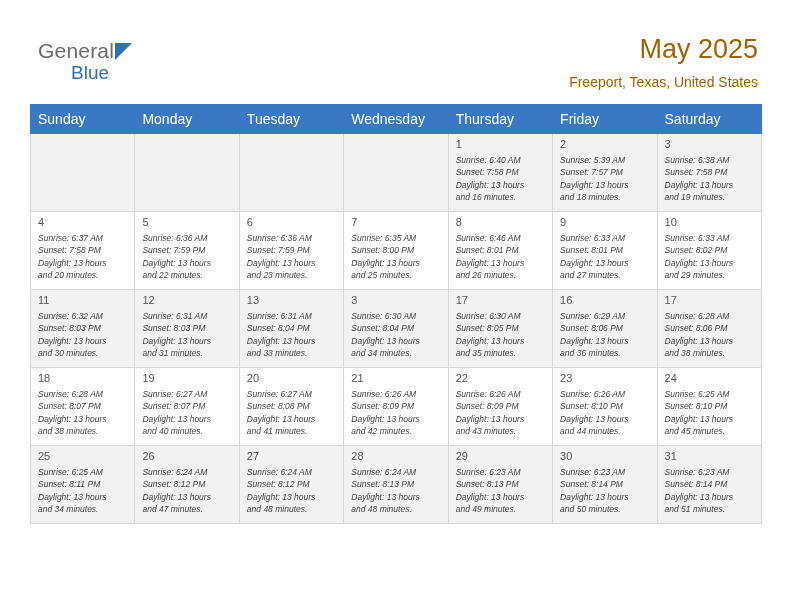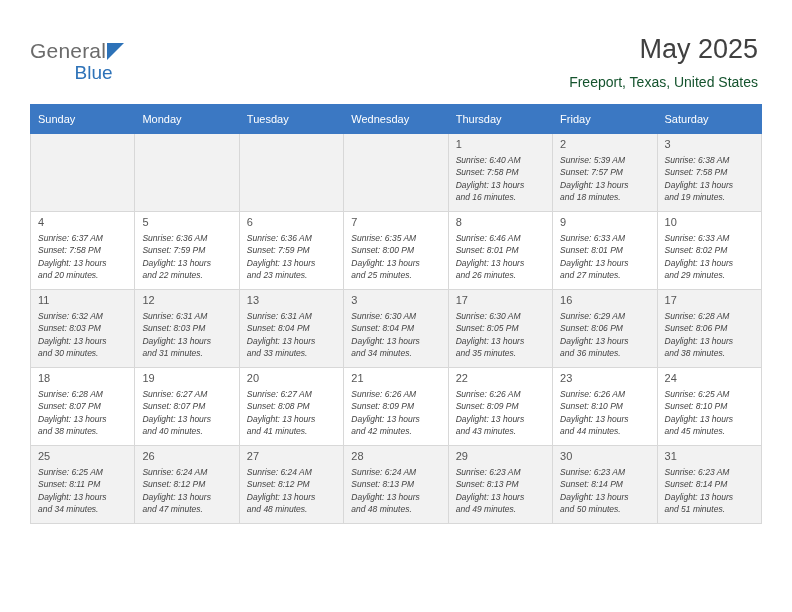--- a/index.html
+++ b/index.html
@@ -22,21 +22,21 @@
     padding: 26px 30px 0 30px;
   }
 
   
   .header {
     position: relative;
     height: 74px;
   }
   .logo {
     position: absolute;
-    left: 0;
+    left: 8px;
     top: 14px;
     line-height: 1;
   }
   .logo-general {
     font-size: 21px;
     color: #6b6b6b;
     letter-spacing: .2px;
     font-family: "Liberation Sans", sans-serif;
   }
   .logo-mark {
@@ -48,49 +48,48 @@
     position: relative;
     top: 2px;
     margin-left: 1px;
   }
   .logo-blue {
     display: block;
     font-size: 19px;
     color: #2d72b8;
     margin-top: 2px;
     margin-left: 33px;
-    text-align: center;
   }
   .title {
     position: absolute;
     right: 4px;
     top: 8px;
     font-size: 27px;
-    color: #404040;
+    color: #a16207;
     font-weight: normal;
   }
   .subtitle {
     position: absolute;
     right: 4px;
     top: 48px;
     font-size: 14px;
-    color: #14532d;
+    color: #a16207;
   }
 
   
   table.calendar {
     border-collapse: collapse;
     width: 732px;
     table-layout: fixed;
     margin-top: 4px;
   }
   table.calendar th {
     background: #3b78c3;
     color: #ffffff;
-    font-size: 11px;
+    font-size: 14px;
     font-weight: normal;
     text-align: left;
     padding: 6px 0 6px 7px;
     border: 1px solid #3b78c3;
     height: 16px;
   }
   table.calendar td {
     border: 1px solid #d8d8d8;
     vertical-align: top;
     padding: 4px 6px 7px 7px;

